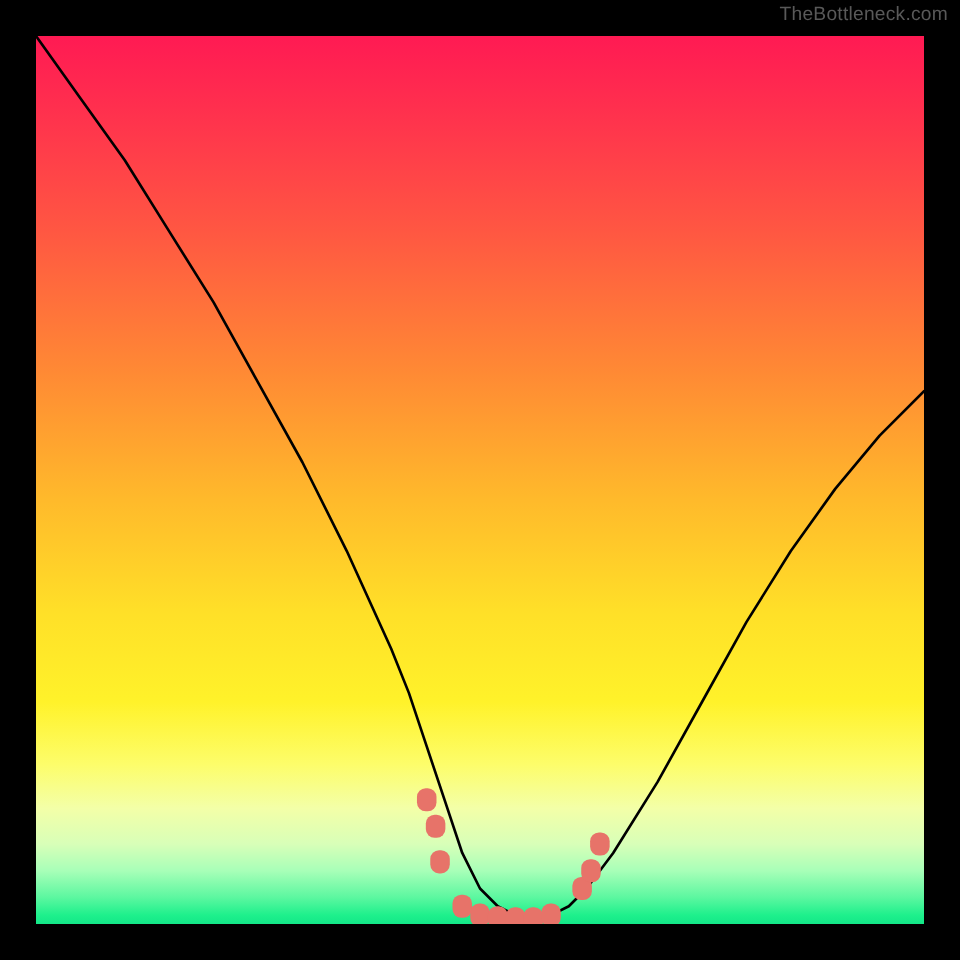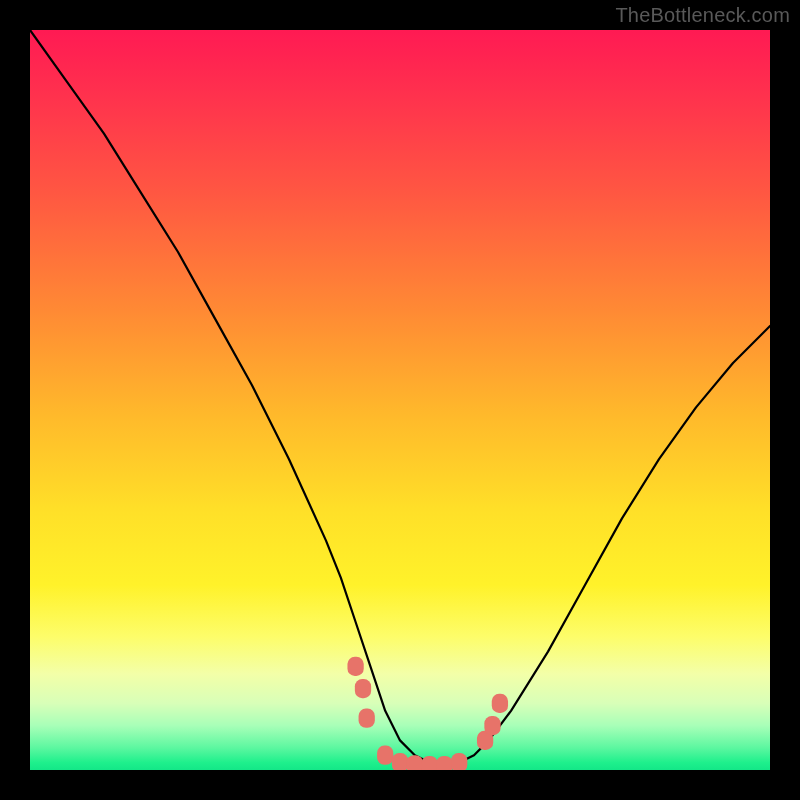--- a/index.html
+++ b/index.html
@@ -40,21 +40,21 @@
       #5cf7a0 97%,
       #1ef08c 99%,
       #13e788 100%
     );
     overflow: hidden;
   }
   .attribution {
     position: absolute;
     top: 4px;
     right: 10px;
-    font-size: 20px;
+    font-size: 16px;
     font-weight: 500;
     color: #595959;
     letter-spacing: 0.2px;
   }
   svg.curves {
     position: absolute;
     inset: 0;
     width: 740px;
     height: 740px;
     display: block;

